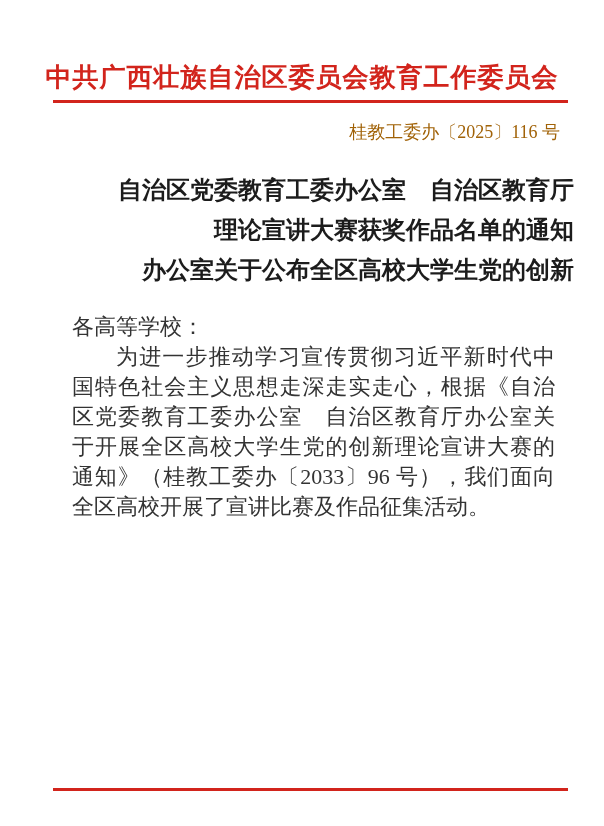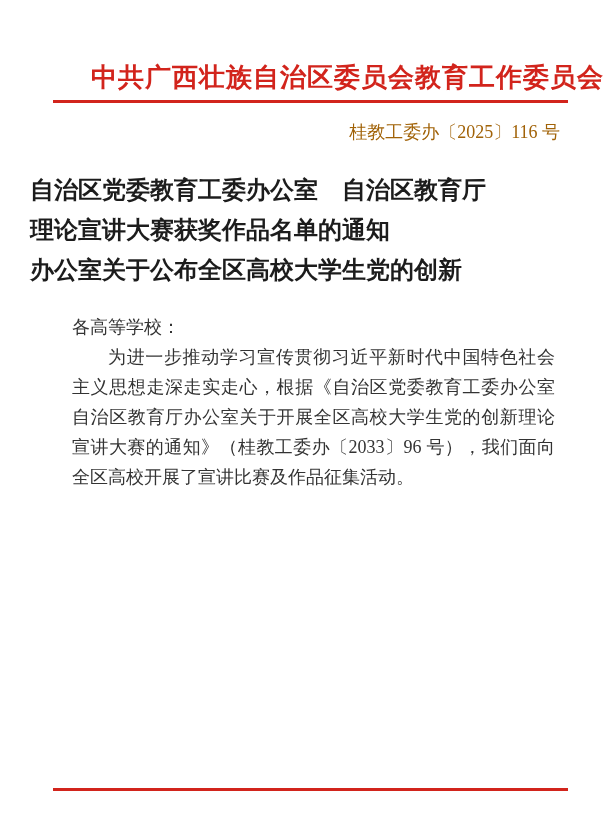--- a/index.html
+++ b/index.html
@@ -9,21 +9,21 @@
     height: 826px;
     background: #ffffff;
     font-family: "Liberation Serif", "DejaVu Serif", serif;
     overflow: hidden;
   }
   .masthead {
     position: absolute;
     top: 60px;
     left: 0;
     width: 100%;
-    text-align: right;
+    text-align: center;
     color: #d2241c;
     font-size: 26px;
     font-weight: bold;
     letter-spacing: 1px;
     white-space: nowrap;
   }
   .rule {
     position: absolute;
     left: 53px;
     width: 515px;
@@ -37,32 +37,32 @@
     top: 120px;
     right: 44px;
     font-size: 18px;
     color: #a16207;
   }
   .title {
     position: absolute;
     top: 170px;
     left: 30px;
     right: 30px;
-    text-align: left;
+    text-align: right;
     font-weight: bold;
     color: #1c1c1c;
     font-size: 24px;
     line-height: 40px;
   }
   .body-text {
     position: absolute;
     top: 312px;
     left: 72px;
     width: 483px;
-    font-size: 18px;
+    font-size: 22px;
     line-height: 30px;
     color: #333333;
     text-align: justify;
   }
   .body-text p { margin: 0; }
   .para { text-indent: 2em; }
 </style>
 </head>
 <body>
 

